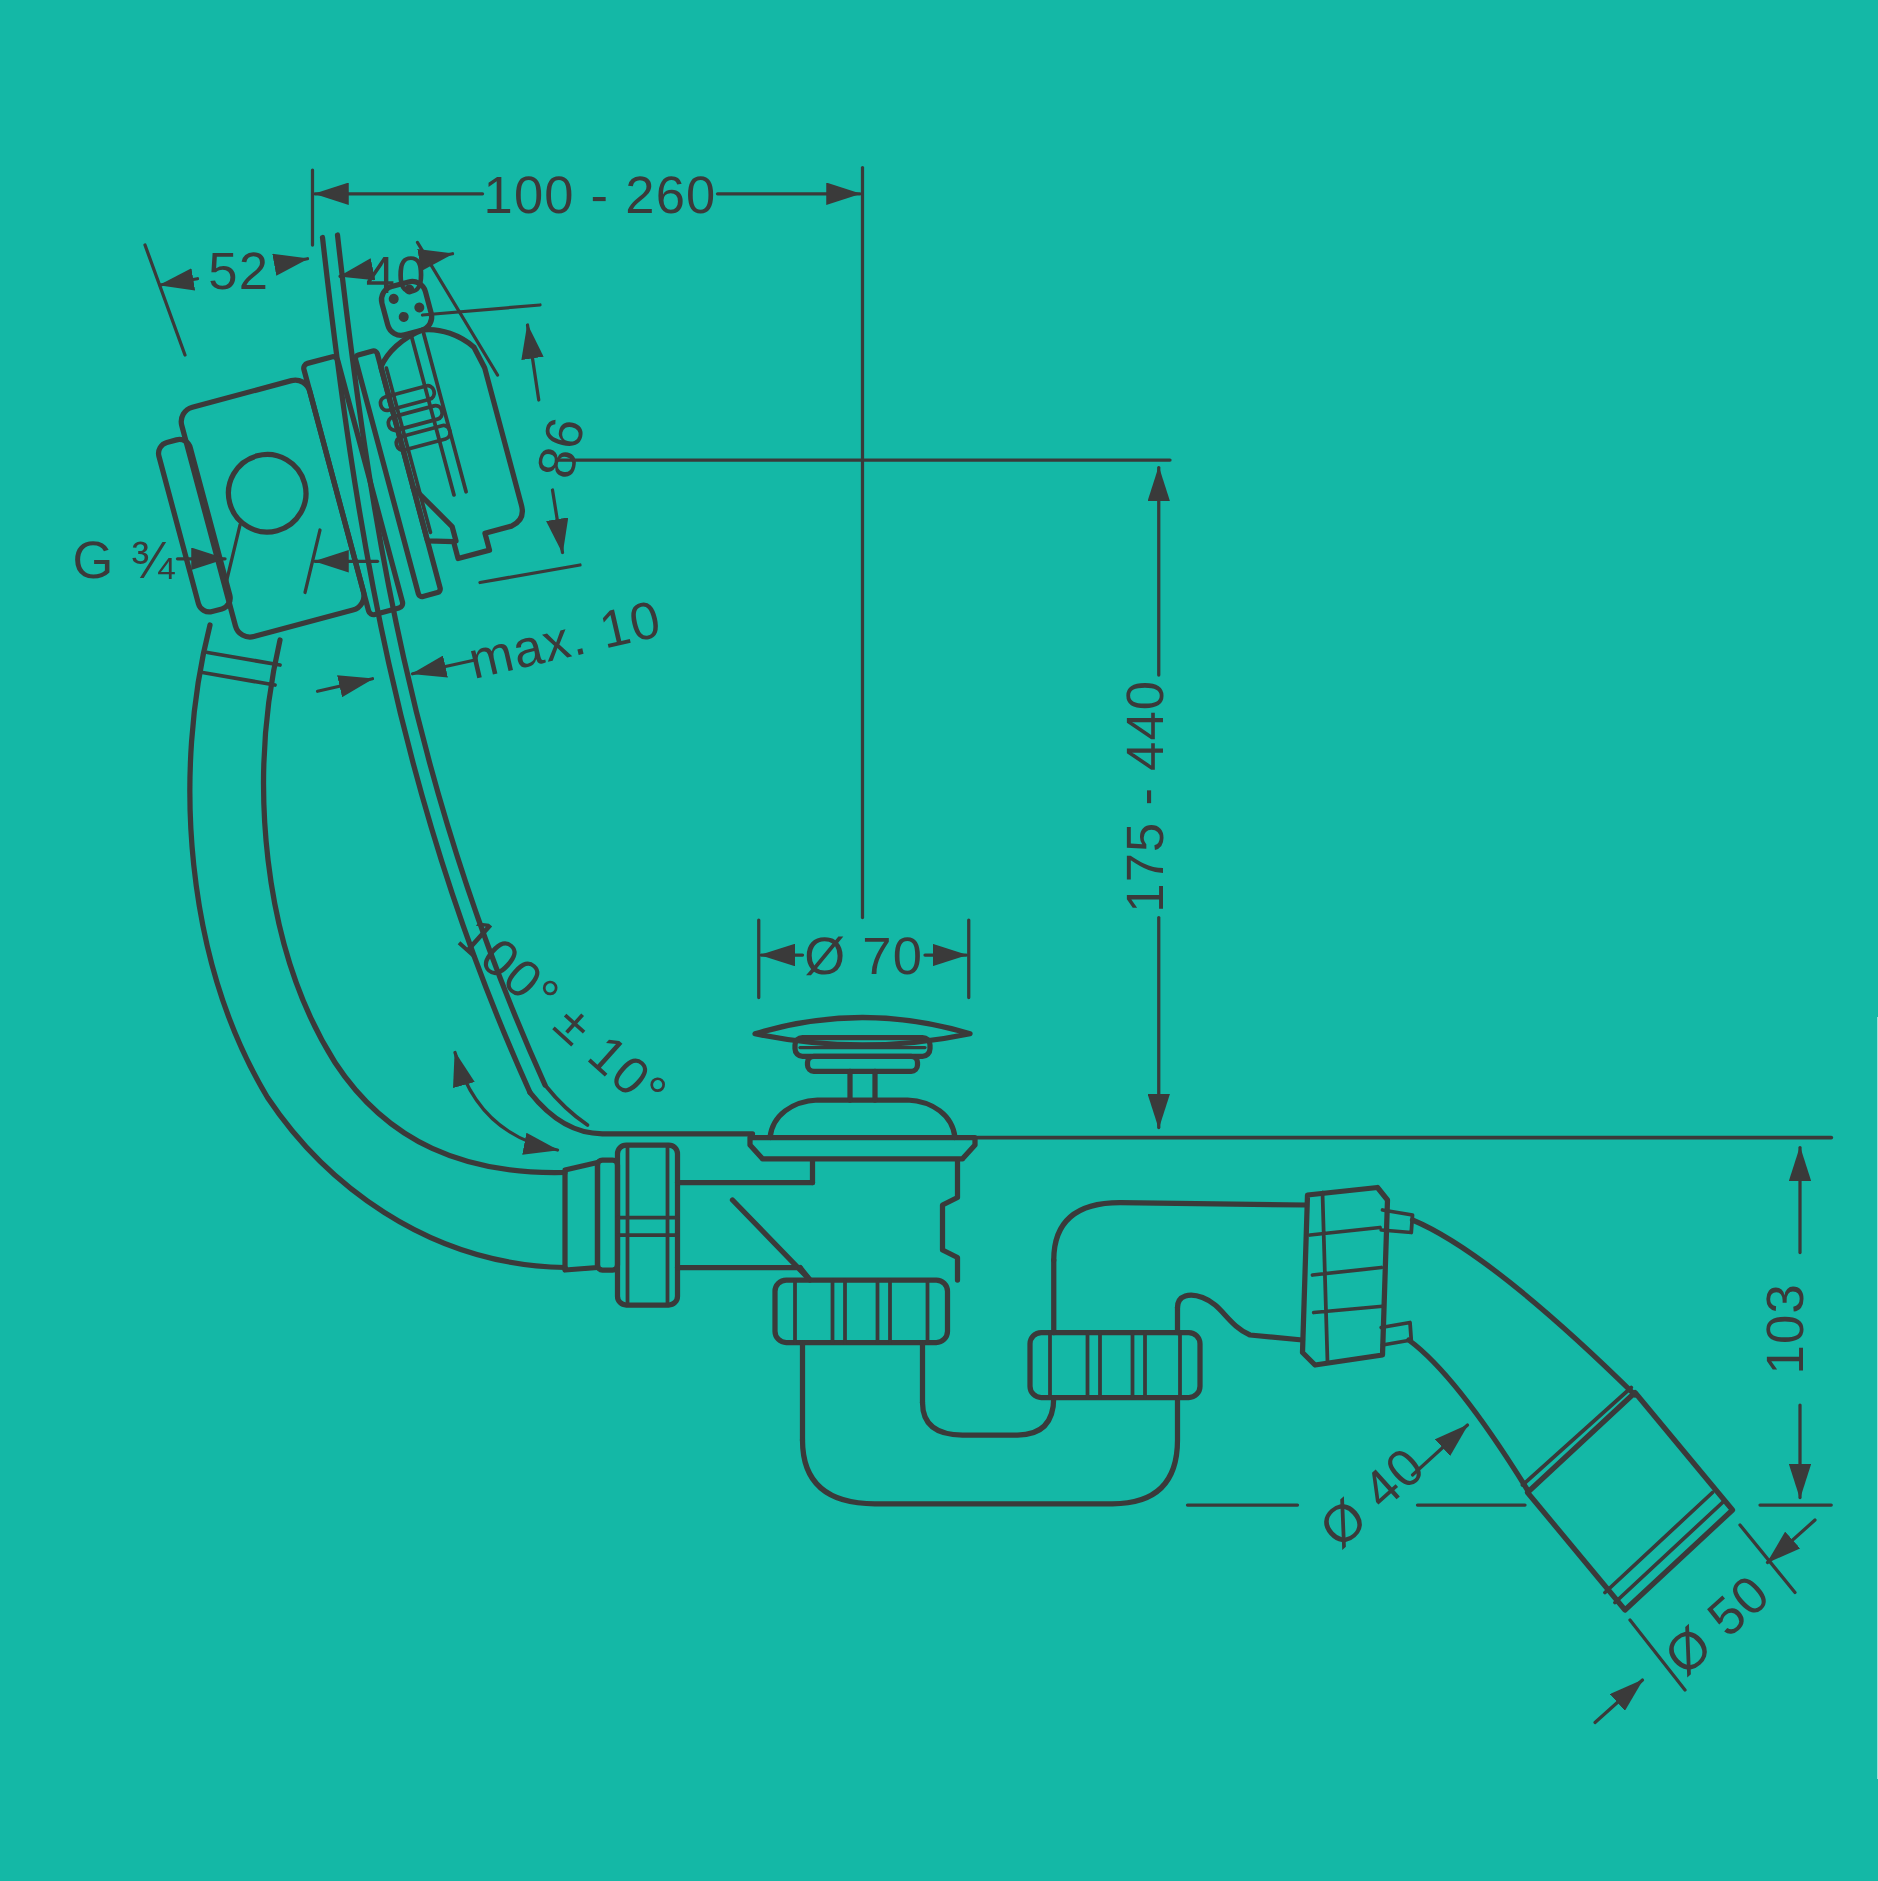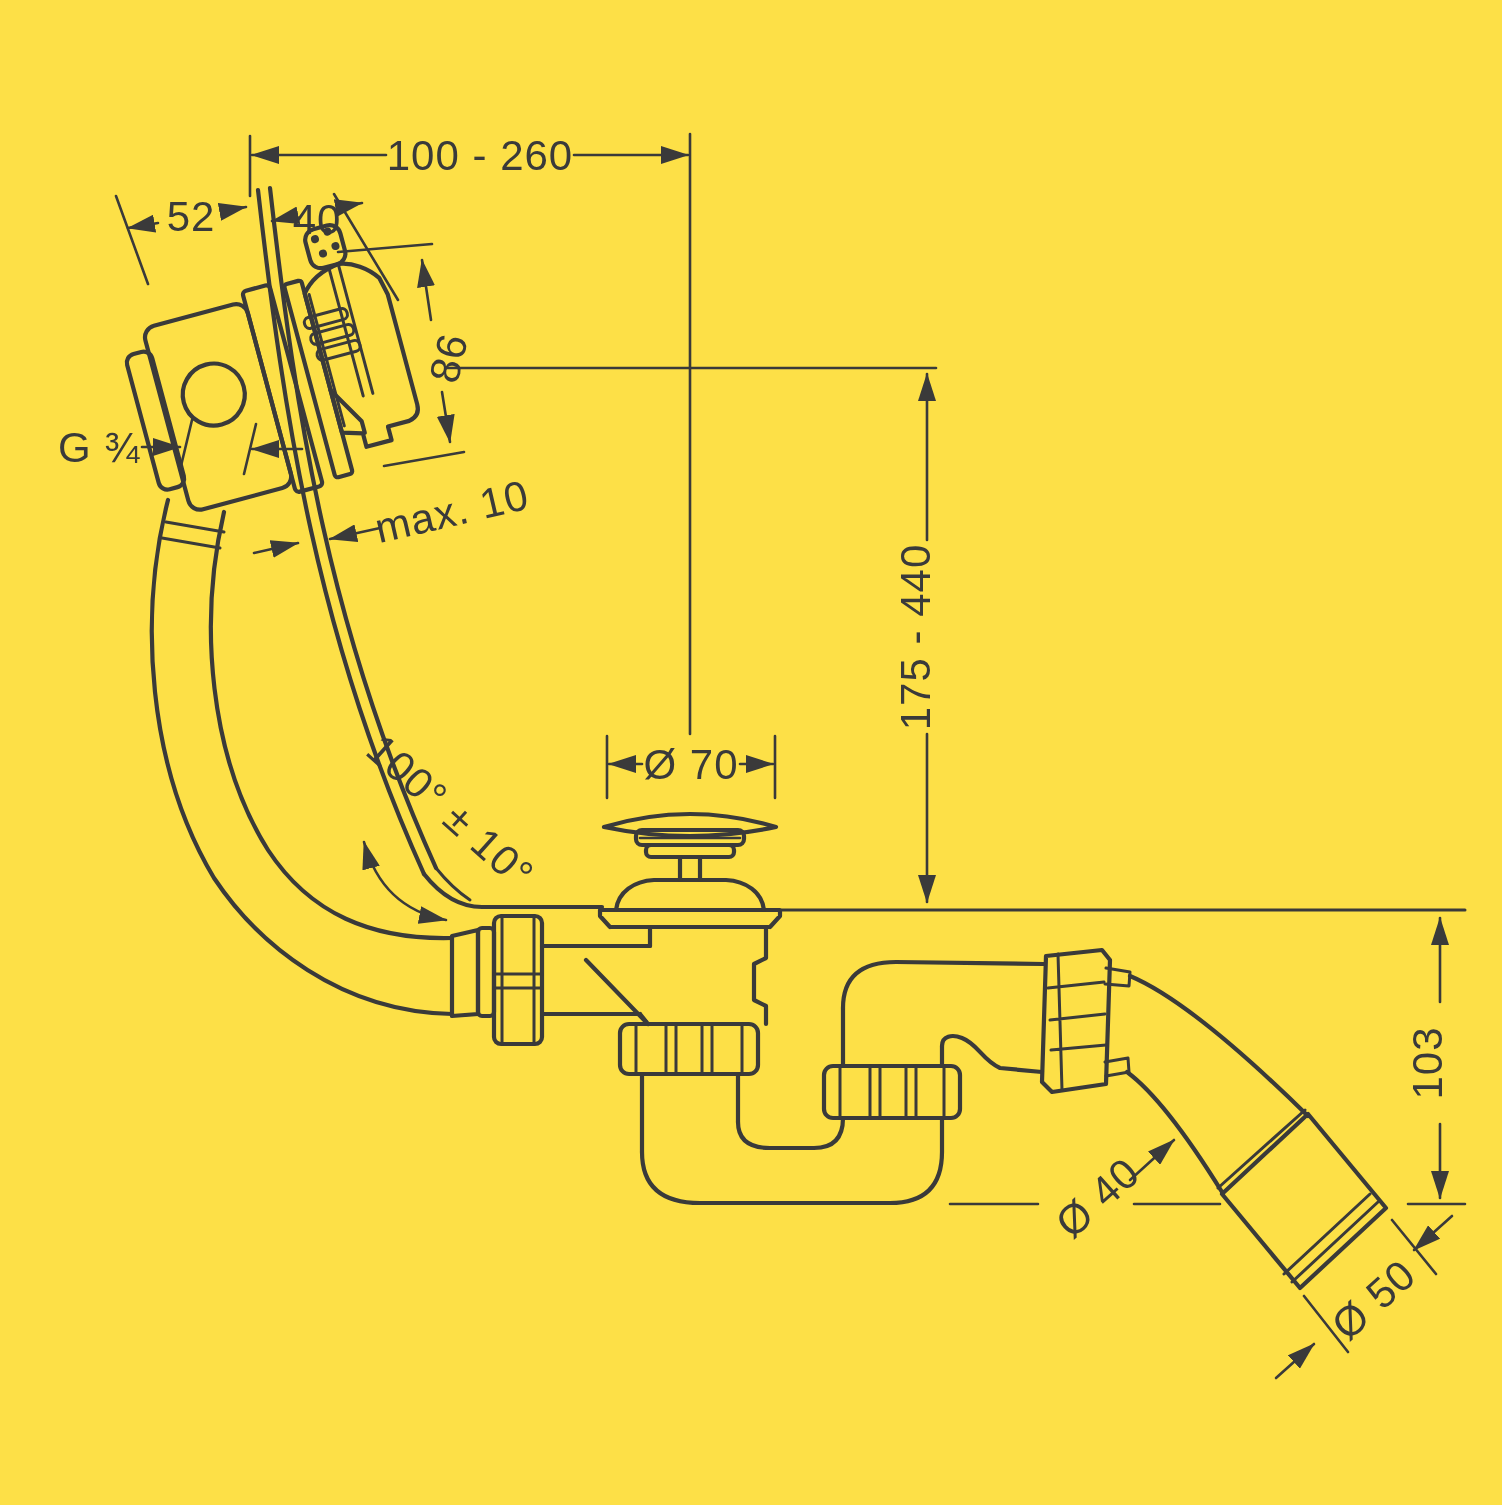--- a/index.html
+++ b/index.html
@@ -1,16 +1,16 @@
 <!DOCTYPE html>
 <html><head>
 <meta charset="utf-8">
 <style>
   html,body{margin:0;padding:0;background:#fff;}
-  .stage{position:relative;width:1502px;height:1505px;background:#fde047;overflow:hidden;
+  .stage{position:relative;width:1502px;height:1505px;background:#14b8a6;overflow:hidden;
          font-family:"Liberation Sans", sans-serif;}
   svg{display:block;}
   .ln{fill:none;stroke:#3a3a3a;stroke-width:4.2;stroke-linecap:round;stroke-linejoin:round;}
   .ln-med{fill:none;stroke:#3a3a3a;stroke-width:3;stroke-linecap:round;stroke-linejoin:round;}
   .dim{fill:none;stroke:#3a3a3a;stroke-width:2.6;stroke-linecap:round;stroke-linejoin:round;}
   .dimtxt{fill:#3a3a3a;font-family:"Liberation Sans",sans-serif;font-size:42px;font-weight:400;letter-spacing:1px;}
   .dot{fill:#3a3a3a;stroke:none;}
 </style>
 </head>
 <body>

